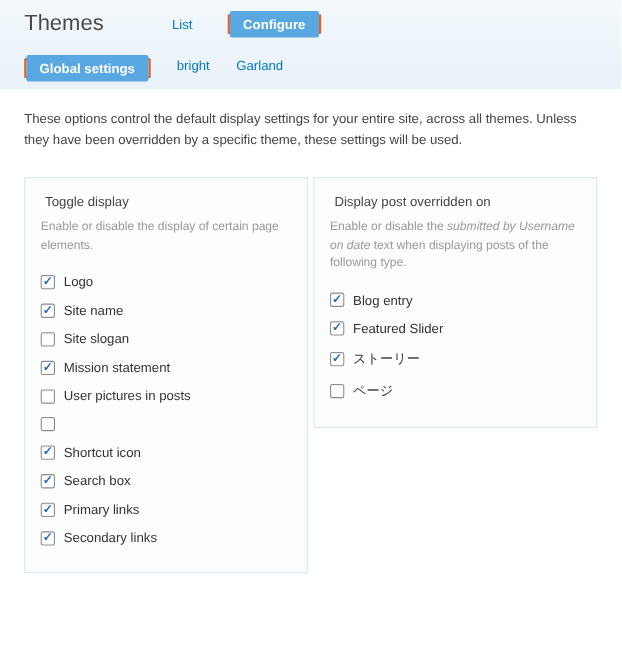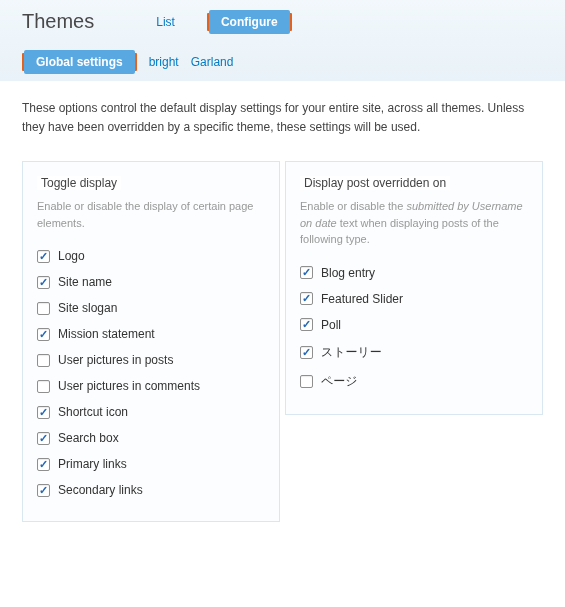--- a/index.html
+++ b/index.html
@@ -36,22 +36,22 @@
     }
     .top-tab.active {
       background: #59a8e2;
       color: #fff;
       font-weight: bold;
       padding: 5px 12px;
       border-radius: 2px;
     }
     .sub-tabs {
       display: flex;
-      gap: 12px;
-      align-items: center;
+      gap: 24px;
+      align-items: flex-start;
       padding: 6px 0 10px 0;
     }
     .sub-tab {
       color: #027ac6;
       font-size: 12px;
       cursor: pointer;
     }
     .sub-tab.active {
       background: #59a8e2;
       color: #fff;
@@ -184,21 +184,20 @@
       <div class="check-row">
         <span class="cb checked"></span>
         <span>Mission statement</span>
       </div>
       <div class="check-row">
         <span class="cb"></span>
         <span>User pictures in posts</span>
       </div>
       <div class="check-row">
         <span class="cb"></span>
-        <span>User pictures in comments</span>
       </div>
       <div class="check-row">
         <span class="cb checked"></span>
         <span>Shortcut icon</span>
       </div>
       <div class="check-row">
         <span class="cb checked"></span>
         <span>Search box</span>
       </div>
       <div class="check-row">
@@ -220,24 +219,20 @@
       <div class="check-row">
         <span class="cb checked"></span>
         <span>Blog entry</span>
       </div>
       <div class="check-row">
         <span class="cb checked"></span>
         <span>Featured Slider</span>
       </div>
       <div class="check-row">
         <span class="cb checked"></span>
-        <span>Poll</span>
-      </div>
-      <div class="check-row">
-        <span class="cb checked"></span>
         <span>ストーリー</span>
       </div>
       <div class="check-row">
         <span class="cb"></span>
         <span>ページ</span>
       </div>
     </div>
 
   </div>
 </div>

